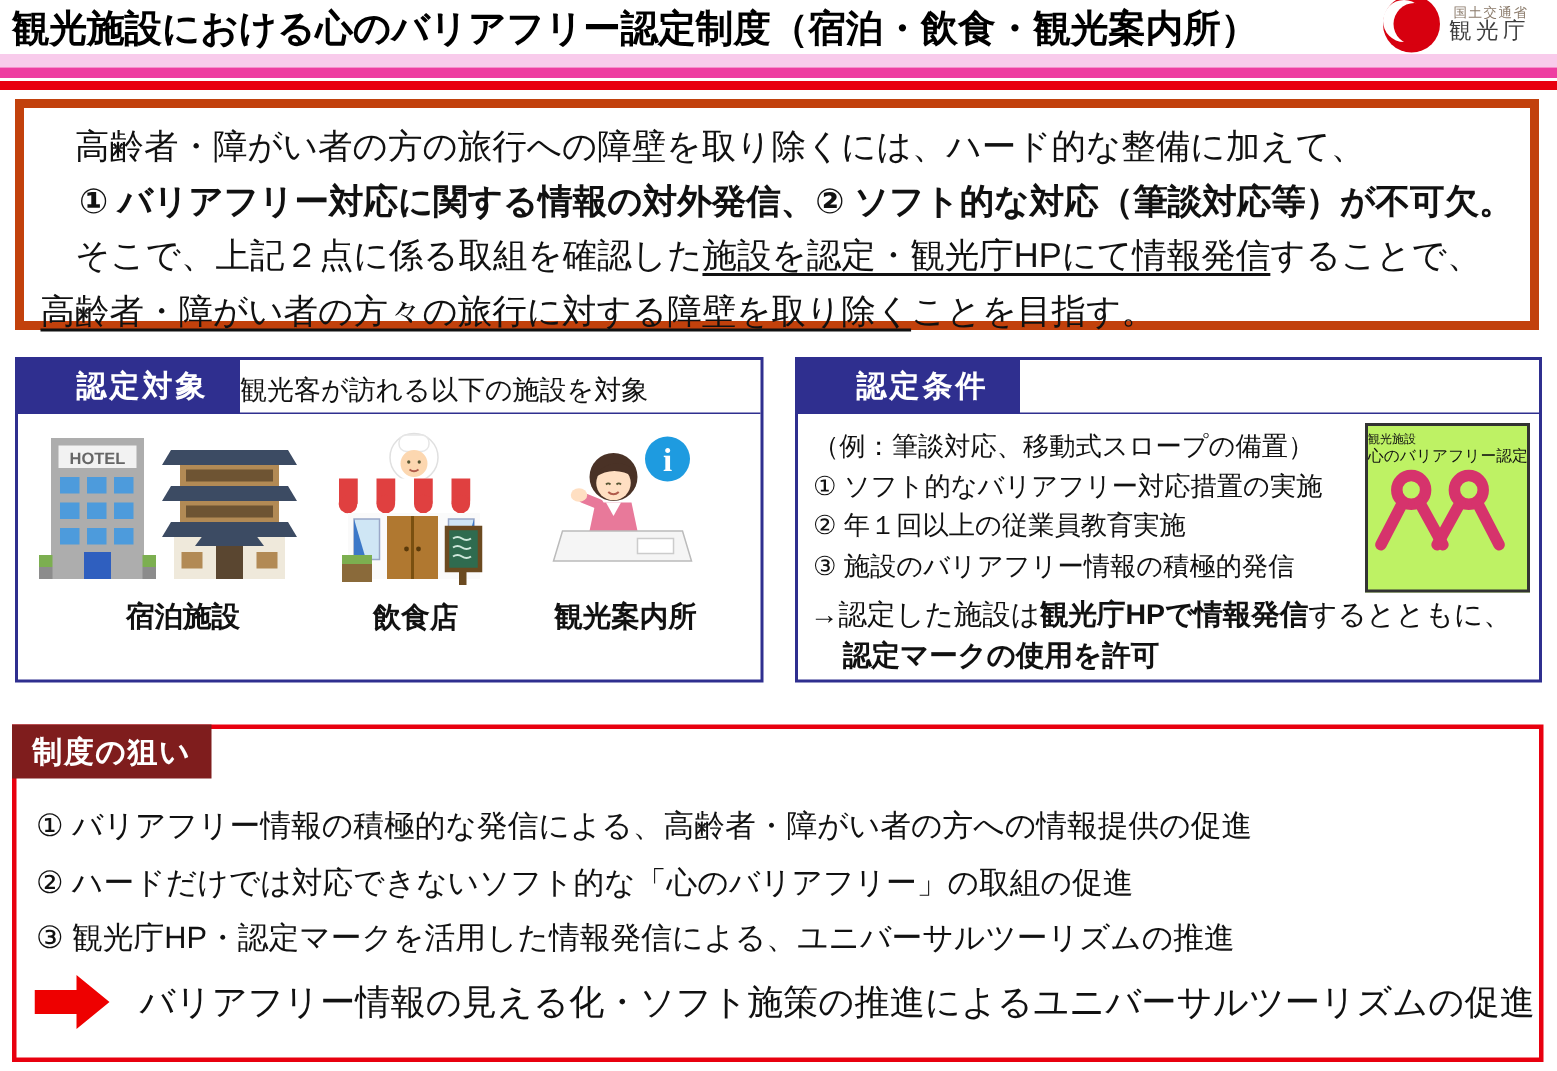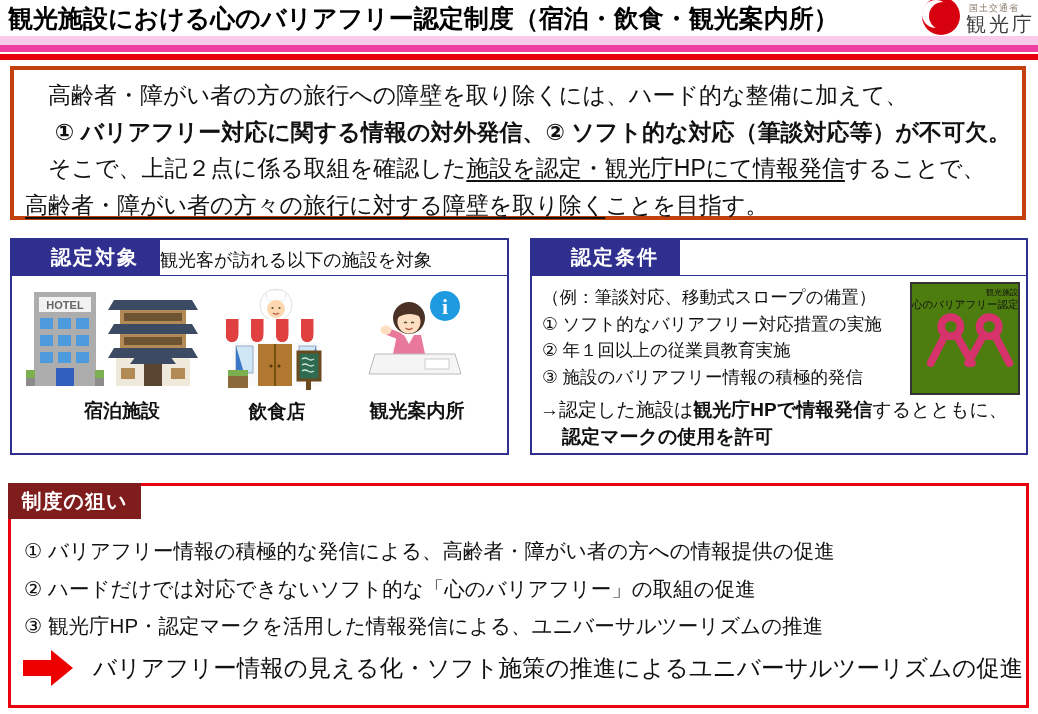--- a/index.html
+++ b/index.html
@@ -2,49 +2,49 @@
 <html><head>
 <meta charset="utf-8">
 <style>
   html,body{margin:0;padding:0;background:#fff;}
   .page{position:relative;width:1038px;height:714px;background:#fff;overflow:hidden;
         font-family:"Liberation Sans","DejaVu Sans",sans-serif;color:#111;}
   
   .title{position:absolute;left:8px;top:2px;margin:0;font-size:25px;font-weight:bold;color:#000;white-space:nowrap;}
   .logo-circle{position:absolute;left:918px;top:0;}
   .logo-ministry{position:absolute;left:969px;top:2px;font-size:9px;color:#8a7a6a;letter-spacing:1px;}
-  .logo-agency{position:absolute;left:966px;top:11px;font-size:20px;color:#3d3d3d;letter-spacing:3px;font-weight:500;}
+  .logo-agency{position:absolute;left:966px;top:11px;font-size:15px;color:#3d3d3d;letter-spacing:3px;font-weight:500;}
   .stripes{position:absolute;left:0;top:36px;width:1038px;}
   .stripe1{height:9px;background:#F8CBEB;}
   .stripe2{height:7px;background:#EE3DA1;}
   .stripe3{height:2px;background:#ffffff;}
   .stripe4{height:6px;background:#E8000F;}
   
   .intro-box{position:absolute;left:10px;top:66px;width:1016px;height:154px;box-sizing:border-box;
-             border:4px solid #c2410c;padding:7px 11px 0;}
+             border:6px solid #c2410c;padding:7px 11px 0;}
   .intro-box p{margin:0;font-size:23px;line-height:36.5px;white-space:nowrap;}
   .b{font-weight:bold;text-align:right;}
   .u{text-decoration:underline;text-underline-offset:4px;}
   
   .navy-box{position:absolute;box-sizing:border-box;border:2px solid #2F2F8F;background:#fff;}
   .target-box{left:10px;top:238px;width:499px;height:217px;}
   .condition-box{left:530px;top:238px;width:498px;height:217px;}
   .navy-tab{position:absolute;left:-2px;top:-2px;width:130px;height:38px;background:#2F2F8F;color:#fff;
             font-size:20px;font-weight:bold;display:flex;align-items:center;justify-content:center;letter-spacing:2px;padding-left:20px;}
   .header-rule{position:absolute;left:126px;top:35px;right:0;border-bottom:1.5px solid #2F2F8F;}
   .target-subtitle{position:absolute;left:148px;top:8px;font-size:18px;white-space:nowrap;}
   .illus{position:absolute;}
   .facility-label{position:absolute;font-size:19px;font-weight:bold;text-align:center;white-space:nowrap;}
   
   .cond-items{position:absolute;left:10px;top:44px;font-size:17.5px;line-height:26.5px;}
   .cond-items div{white-space:nowrap;}
   .cond-result{position:absolute;left:8px;top:157px;font-size:19px;white-space:nowrap;}
   .cond-result2{position:absolute;left:30px;top:184px;font-size:19px;font-weight:bold;white-space:nowrap;}
   .mark-box{position:absolute;right:6px;top:42px;width:110px;height:113px;box-sizing:border-box;
-            border:2px solid #333;background:#4d7c0f;text-align:right;padding-top:4px;}
+            border:2px solid #333;background:#bef264;text-align:left;padding-top:4px;}
   .mark-t1{font-size:8px;line-height:10px;}
   .mark-t2{font-size:10.5px;line-height:13px;font-weight:500;white-space:nowrap;}
   
   .aim-box{position:absolute;left:8px;top:483px;width:1021px;height:225px;box-sizing:border-box;
            border:3px solid #E8000F;background:#fff;}
   .red-tab{position:absolute;left:-3px;top:-3px;width:133px;height:36px;background:#7f1d1d;color:#fff;
            font-size:20px;font-weight:bold;display:flex;align-items:center;justify-content:center;letter-spacing:1px;}
   .aim-items{position:absolute;left:13px;top:46px;font-size:20.5px;line-height:37.5px;}
   .aim-items div{white-space:nowrap;}
   .conclusion-row{position:absolute;left:12px;top:162px;display:flex;align-items:center;}

